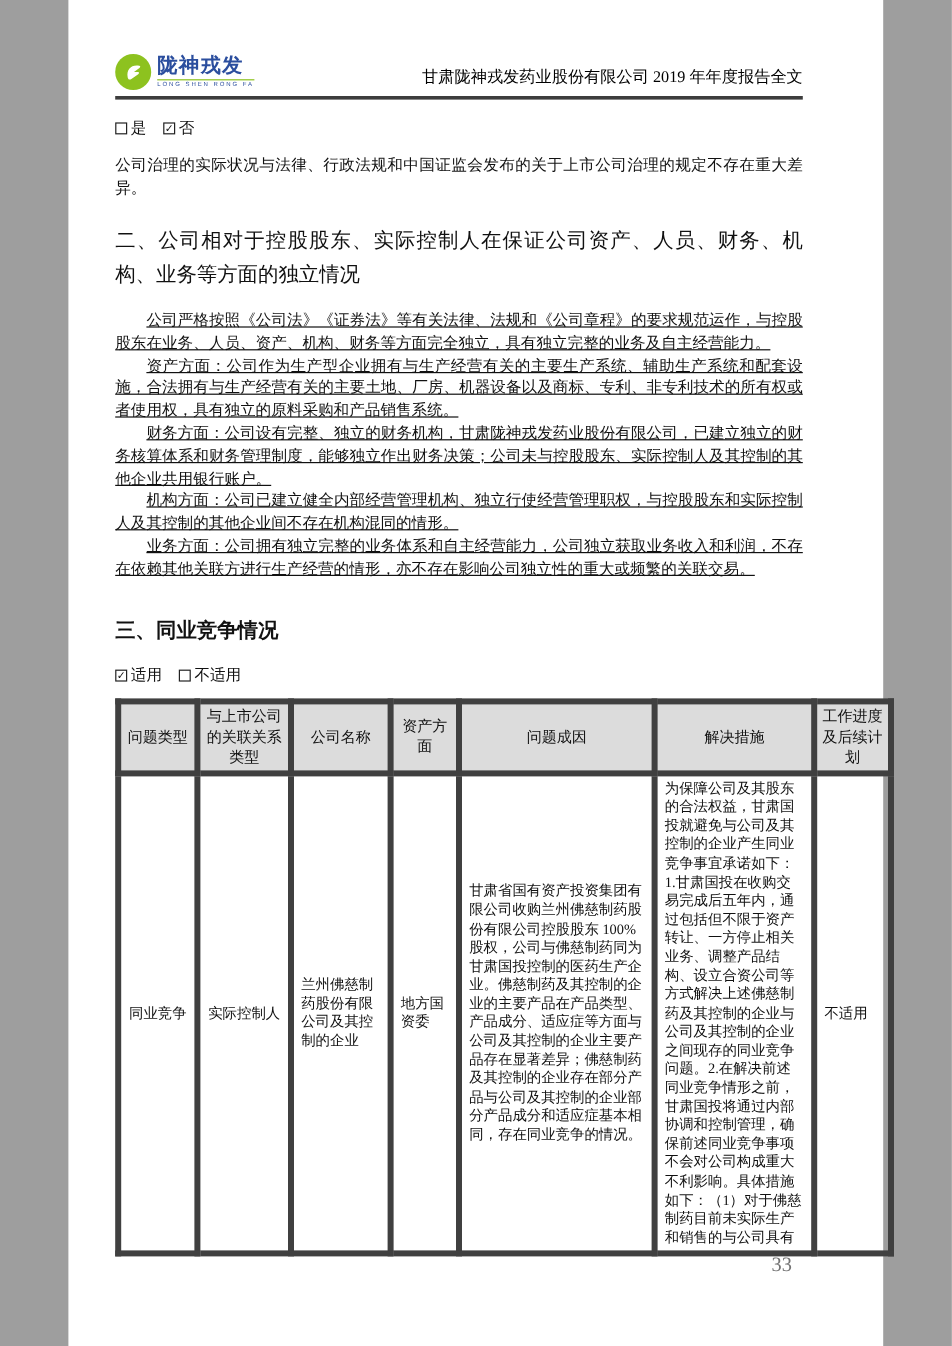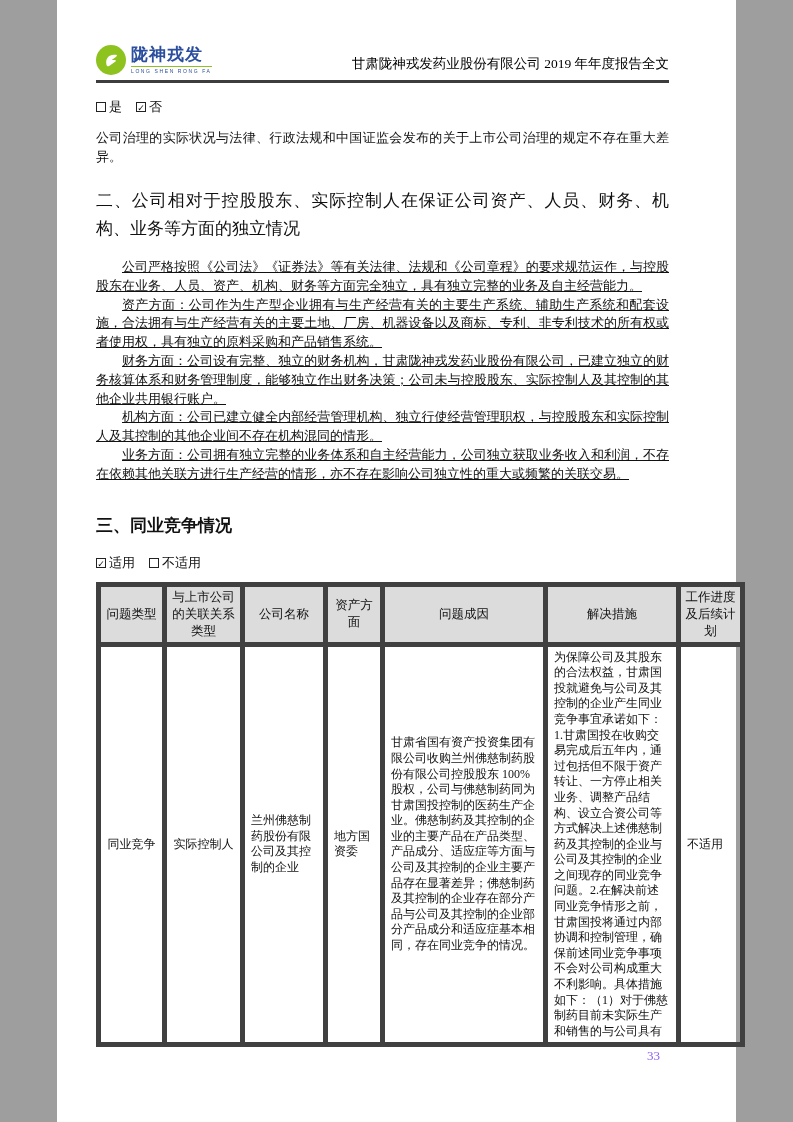--- a/index.html
+++ b/index.html
@@ -80,21 +80,21 @@
   }
   table.cmp td{
     height:394px;vertical-align:middle;
     line-height:15.6px;padding:3px 6px;
   }
   td.ctr{text-align:center;}
   td.top{vertical-align:top;}
   
   .pagenum{
     position:absolute;right:67px;bottom:58px;
-    font-size:13px;color:#8b5cf6;padding-right:9px;
+    font-size:17px;color:#737373;padding-right:9px;
   }
 </style>
 </head>
 <body>
 
 <div class="page">
 
   <div class="hdr">
     <div class="logo">
       <span class="logo-circle">

